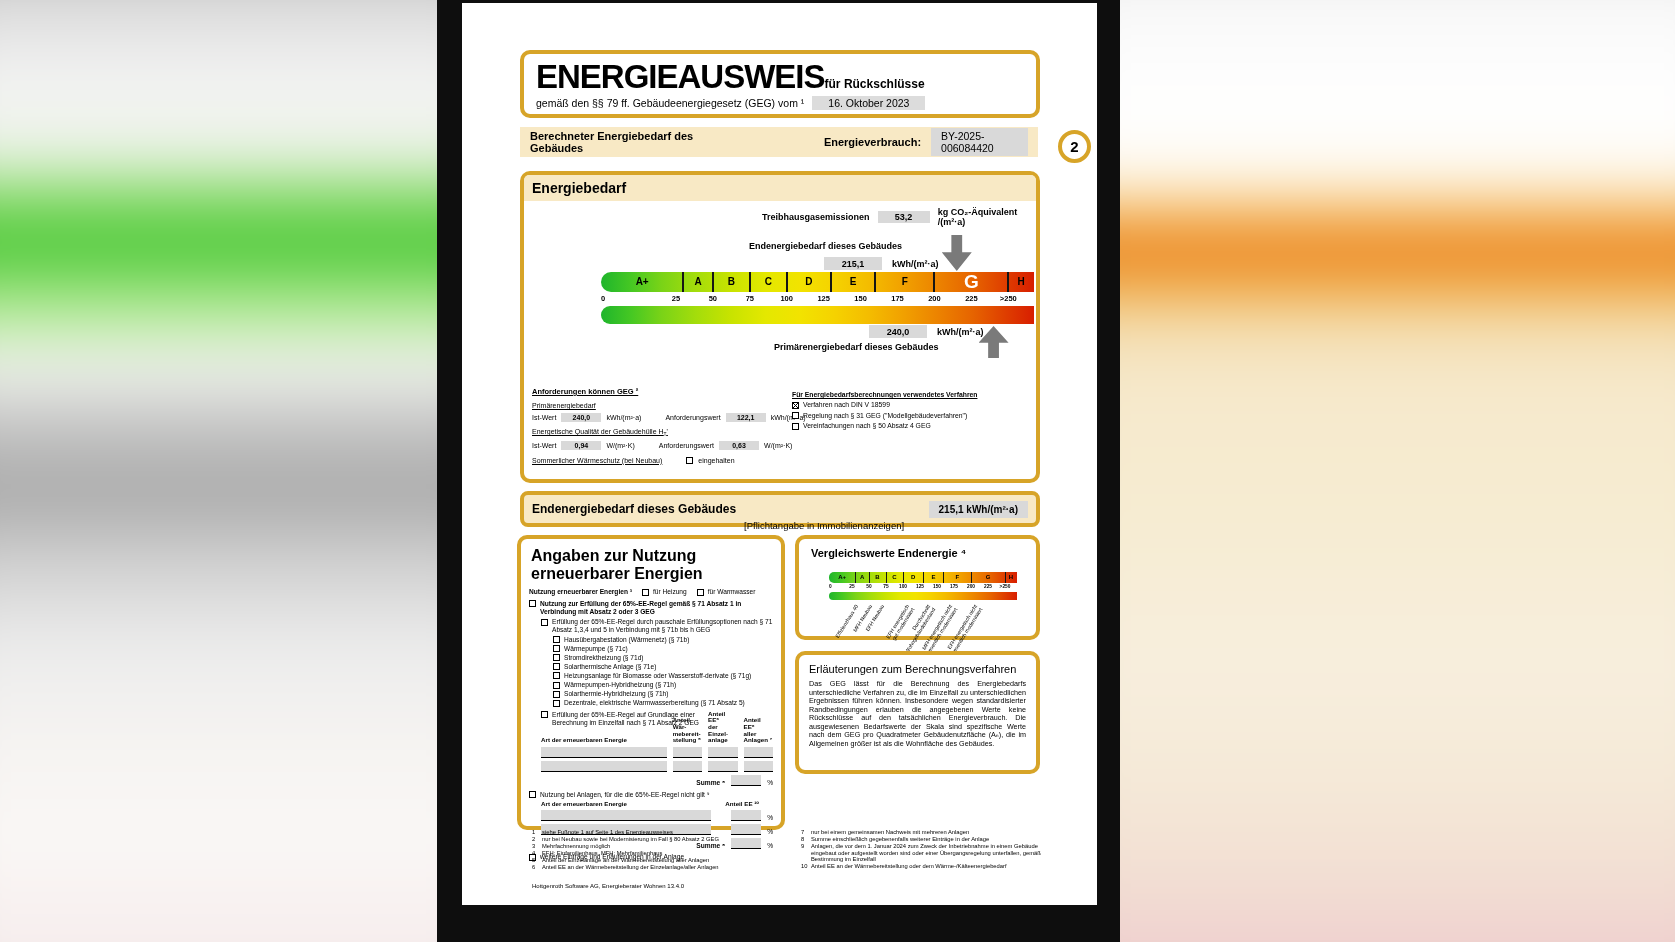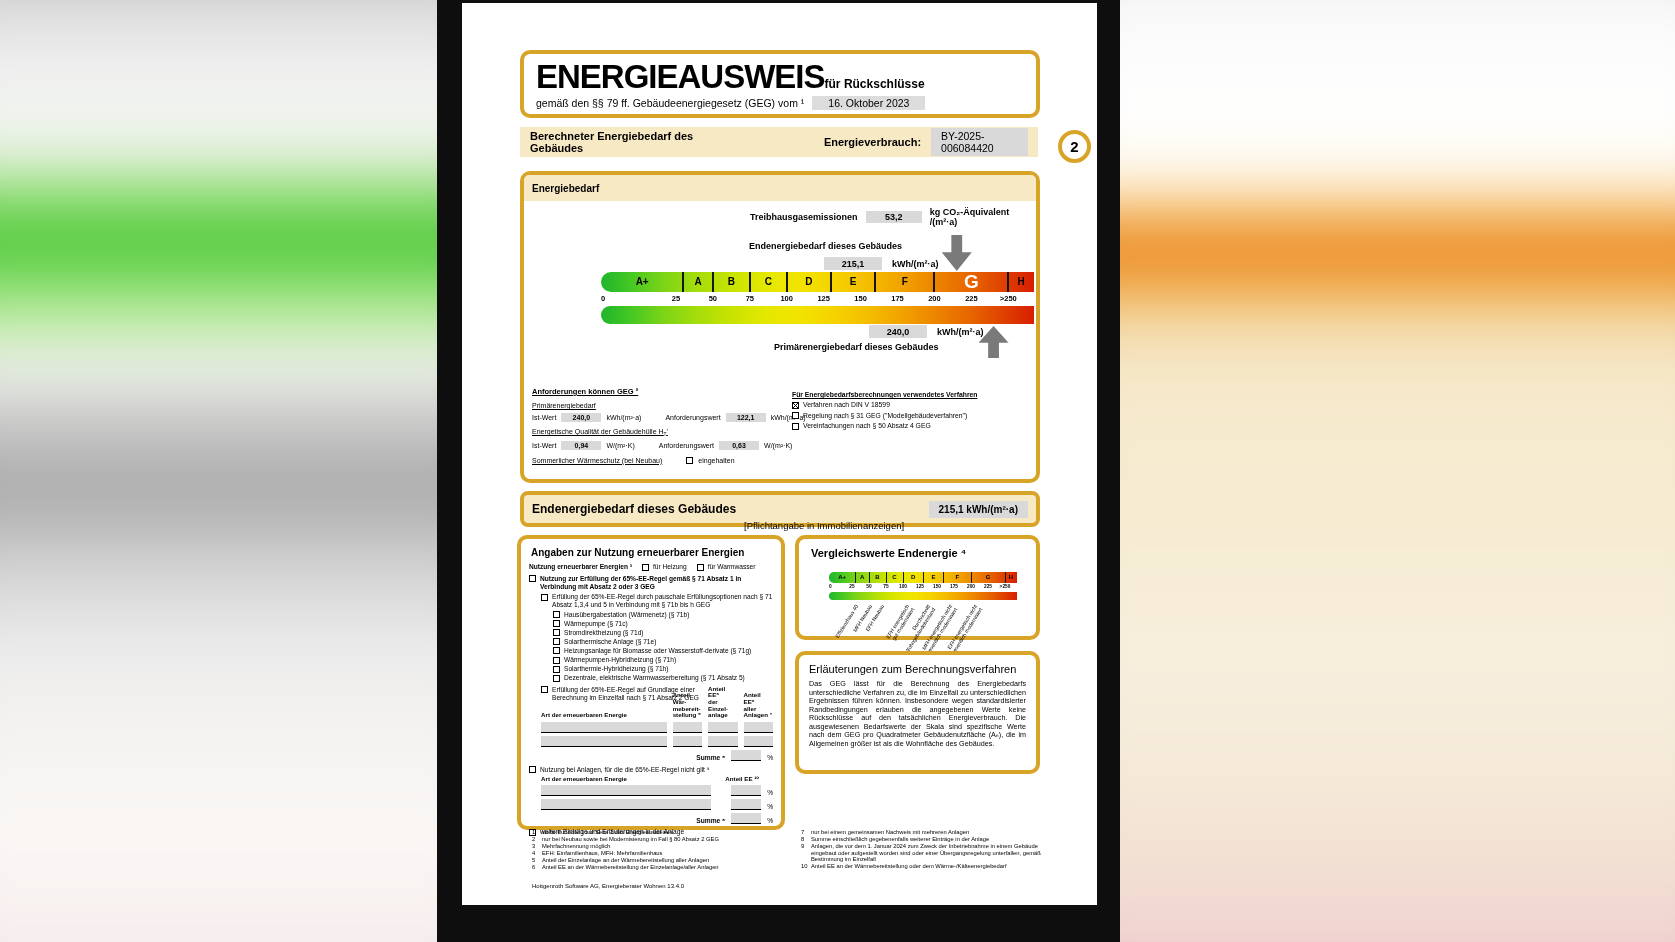--- a/index.html
+++ b/index.html
@@ -27,22 +27,22 @@
   .title-date{background:#dcdcdc;padding:1px 16px;font-size:10.5px;}
 
   
   .header-bar{position:absolute;left:58px;top:124px;width:518px;height:30px;display:flex;align-items:center;font-size:11px;font-weight:bold;box-sizing:border-box;padding:0 10px;}
   .reg-label{margin-left:118px;}
   .reg-value{background:#d9d9d9;font-weight:normal;font-size:10.5px;padding:2px 10px;margin-left:10px;}
   .page-circle{position:absolute;left:596px;top:127px;width:33px;height:33px;border:4px solid #d7a428;border-radius:50%;background:#fff;box-sizing:border-box;display:flex;align-items:center;justify-content:center;font-size:15px;font-weight:bold;}
 
   
   .energie-box{left:58px;top:168px;width:520px;height:312px;}
-  .ebox-head{height:26px;background:#f8e9c5;border-radius:5px 5px 0 0;display:flex;align-items:center;padding-left:8px;font-size:10px;font-weight:bold;}
-  .thg-row{position:absolute;left:226px;top:32px;display:flex;align-items:center;gap:8px;font-size:9px;}
+  .ebox-head{height:26px;background:#f8e9c5;border-radius:5px 5px 0 0;display:flex;align-items:center;padding-left:8px;font-size:14px;font-weight:bold;}
+  .thg-row{position:absolute;left:238px;top:32px;display:flex;align-items:center;gap:8px;font-size:9px;}
   .thg-row .lab{font-weight:bold;}
   .thg-row .vbox{width:58px;font-size:9px;padding:1px 0;}
   .end-label{position:absolute;left:225px;top:66px;font-size:9px;font-weight:bold;}
   .end-row{position:absolute;left:300px;top:82px;display:flex;align-items:center;gap:10px;font-size:9px;font-weight:bold;}
   .end-row .vbox{width:58px;padding:1.5px 0;}
   .prim-row{position:absolute;left:345px;top:150px;display:flex;align-items:center;gap:10px;font-size:9px;font-weight:bold;}
   .prim-row .vbox{width:58px;padding:1.5px 0;}
   .prim-label{position:absolute;left:250px;top:167px;font-size:9px;font-weight:bold;}
 
   .scale{position:absolute;left:0;top:97px;width:516px;height:56px;}
@@ -68,21 +68,21 @@
   .cb.checked{background:linear-gradient(45deg,transparent 42%,#000 42%,#000 58%,transparent 58%),linear-gradient(-45deg,transparent 42%,#000 42%,#000 58%,transparent 58%),#fff;}
 
   
   .banner{left:58px;top:488px;width:520px;height:36px;background:#f8e9c5;border-radius:8px;display:flex;align-items:center;padding:0 8px;gap:8px;}
   .banner .b1{font-size:12px;font-weight:bold;}
   .banner .b2{font-size:9.5px;margin-top:33px;}
   .banner .bv{margin-left:auto;background:#d9d9d9;font-size:10px;font-weight:bold;padding:3px 10px;}
 
   
   .ern-box{left:55px;top:532px;width:268px;height:295px;padding:6px 8px;font-size:6.6px;}
-  .ern-title{font-size:10px;font-weight:bold;margin:2px 0 5px 2px;}
+  .ern-title{font-size:16px;font-weight:bold;margin:2px 0 5px 2px;}
   .ern-intro{display:flex;align-items:center;gap:10px;font-weight:bold;}
   .ern-intro .chk{display:flex;gap:4px;font-weight:normal;align-items:center;}
   .bold{font-weight:bold;}
   .indent1{margin-left:12px;}
   .indent2{margin-left:24px;}
   .opt-list .cbrow{margin-top:1.6px;line-height:7.4px;}
   .tbl{margin-left:12px;margin-top:2px;}
   .tbl-head{display:flex;align-items:flex-end;gap:6px;}
   .tbl-head .h{white-space:pre-line;font-weight:bold;font-size:6.2px;line-height:6.6px;}
   .tbl-row{display:flex;gap:6px;margin-top:3px;align-items:flex-end;}

